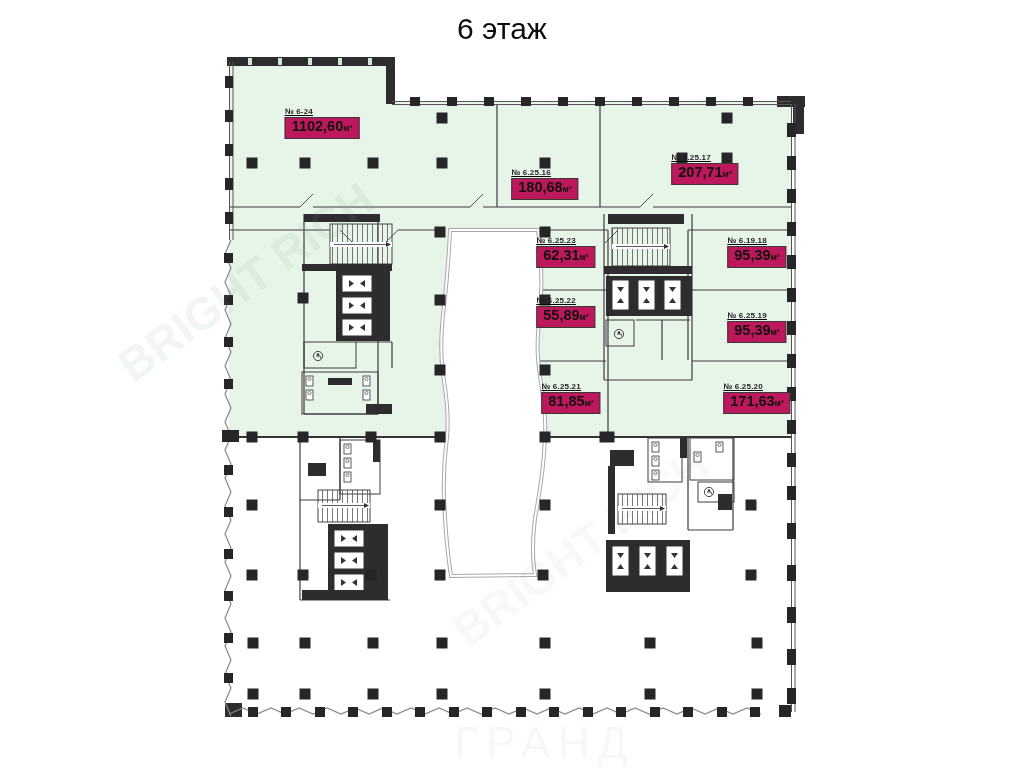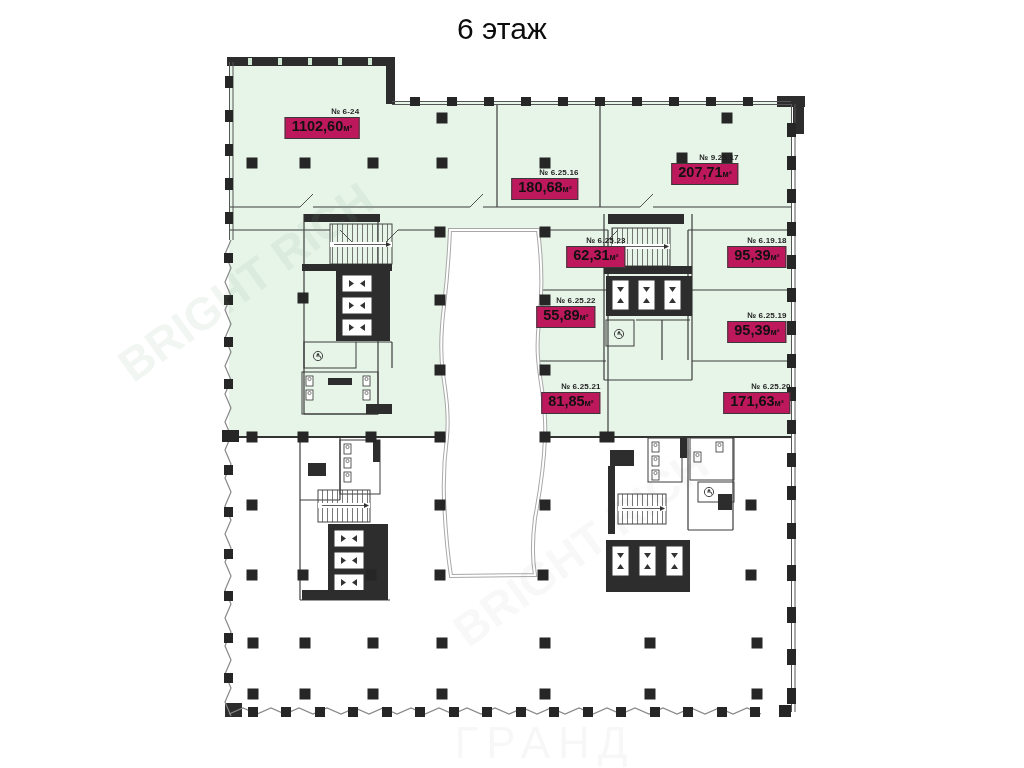--- a/index.html
+++ b/index.html
@@ -1,21 +1,21 @@
 <!DOCTYPE html>
 <html><head>
 <meta charset="utf-8">
 <style>
   html,body{margin:0;padding:0;background:#fff;width:1024px;height:768px;overflow:hidden;
     font-family:"Liberation Sans",sans-serif;position:relative;}
   .stage{position:relative;width:1024px;height:562px;}
   .page-title{position:absolute;top:12px;left:502px;transform:translateX(-50%);
     font-size:30px;color:#0c0c0c;white-space:nowrap;}
   .plan-svg{position:absolute;left:0;top:0;}
-  .room-label{position:absolute;transform:translateX(-50%);text-align:right;z-index:5;cursor:pointer;}
+  .room-label{position:absolute;transform:translateX(-50%);text-align:left;z-index:5;cursor:pointer;text-decoration:underline;}
   .room-number{font-size:8px;font-weight:700;color:#1e1e1e;letter-spacing:.2px;
     margin-bottom:1px;white-space:nowrap;}
   .room-area{display:inline-block;border:1.3px solid #3a3a3a;background:#be185d;
     padding:0 6px 1px;font-size:14.5px;font-weight:600;color:#111;white-space:nowrap;line-height:17px;}
   .room-area .unit{font-size:8.5px;font-weight:600;}
   .wm-diag{position:absolute;font-size:46px;font-weight:700;white-space:nowrap;
     transform:rotate(-36deg);color:rgba(120,165,135,.10);z-index:3;pointer-events:none;}
   .wm-diag.two{color:rgba(60,60,60,.035);}
   .wm-bottom{position:absolute;top:718px;left:545px;transform:translateX(-50%);
     font-size:44px;letter-spacing:8px;color:rgba(0,0,0,.03);z-index:2;white-space:nowrap;}
@@ -305,21 +305,21 @@
     <div class="room-area"><span>1102,60</span><span class="unit">м²</span></div>
   </div>
   <div class="room-label" style="left:545px;top:168px;">
     <div class="room-number">№ 6.25.16</div>
     <div class="room-area"><span>180,68</span><span class="unit">м²</span></div>
   </div>
   <div class="room-label" style="left:705px;top:153px;">
     <div class="room-number">№ 9.25.17</div>
     <div class="room-area"><span>207,71</span><span class="unit">м²</span></div>
   </div>
-  <div class="room-label" style="left:596px;top:236px;">
+  <div class="room-label" style="left:566px;top:236px;">
     <div class="room-number">№ 6.25.23</div>
     <div class="room-area"><span>62,31</span><span class="unit">м²</span></div>
   </div>
   <div class="room-label" style="left:757px;top:236px;">
     <div class="room-number">№ 6.19.18</div>
     <div class="room-area"><span>95,39</span><span class="unit">м²</span></div>
   </div>
   <div class="room-label" style="left:566px;top:296px;">
     <div class="room-number">№ 6.25.22</div>
     <div class="room-area"><span>55,89</span><span class="unit">м²</span></div>

